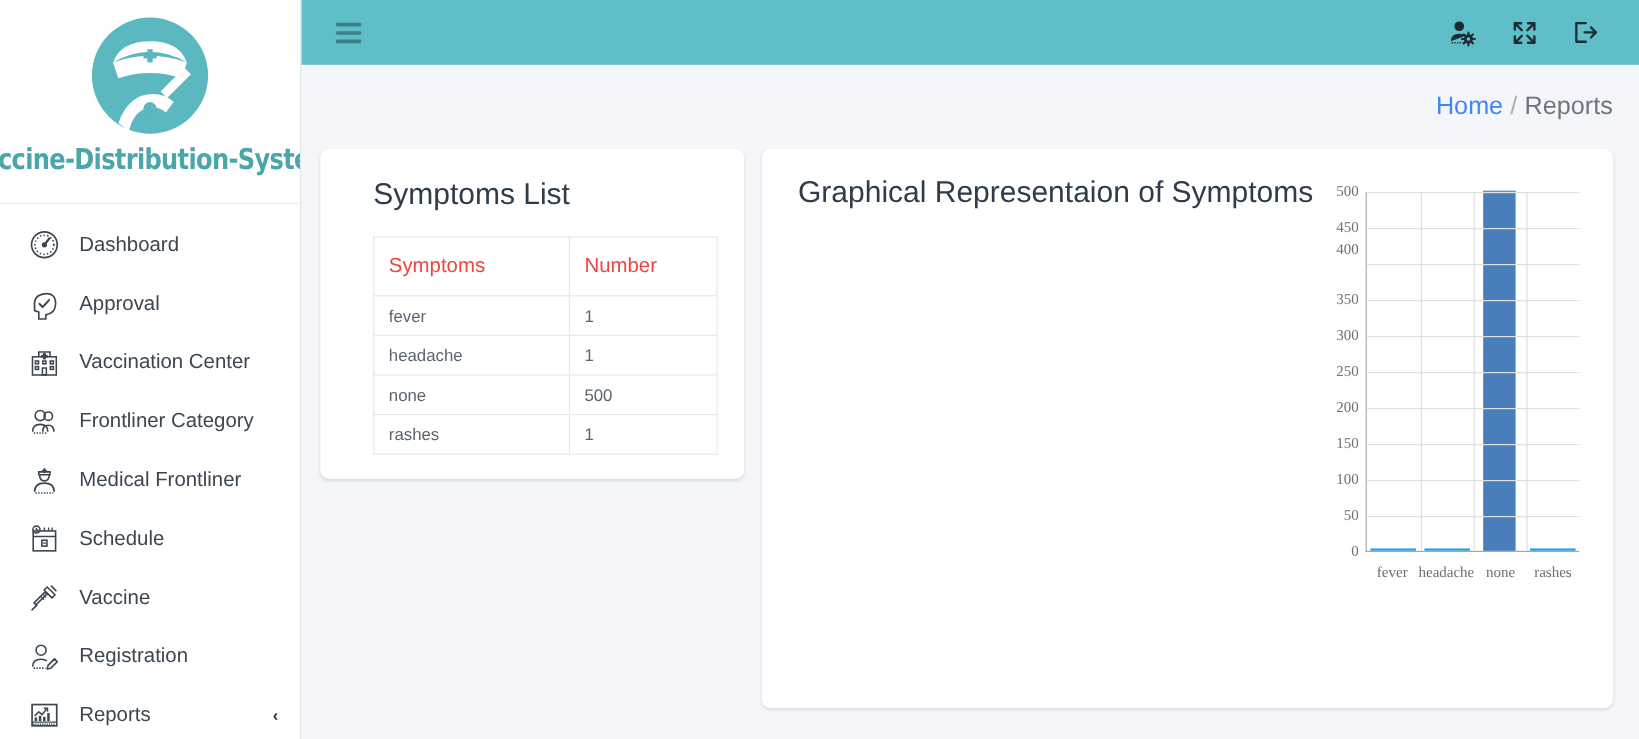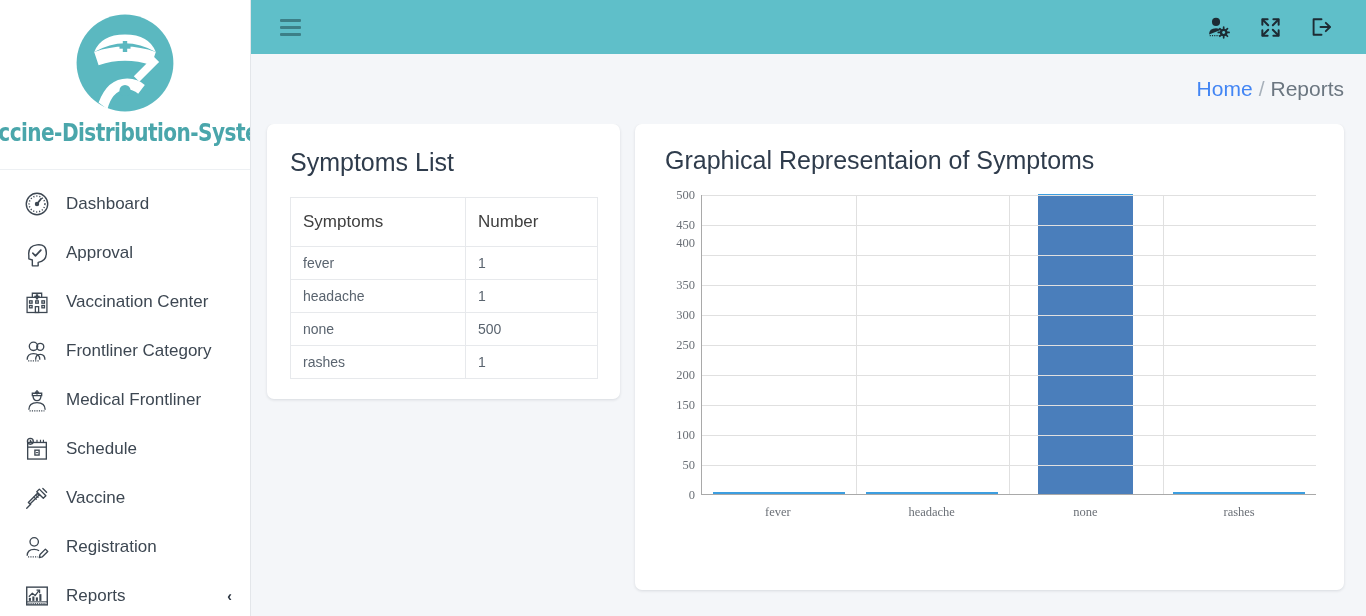--- a/index.html
+++ b/index.html
@@ -130,47 +130,47 @@
     overflow: hidden;
   }
   .card {
     background: #ffffff;
     border-radius: 7px;
     box-shadow: 0 1px 3px rgba(30,40,55,0.13);
   }
   .card-symptoms {
     width: 353px;
     flex: 0 0 353px;
-    padding: 24px 22px 20px 23px;
+    padding: 24px 22px 20px 44px;
   }
   .card-chart {
     flex: 1 1 auto;
     height: 466px;
     padding: 22px 22px 12px 22px;
-    display: flex; flex-direction: column;
+    display: flex; 
   }
   .card-title {
     font-size: 25px;
     color: #2f3c4c;
     font-weight: 400;
     margin-bottom: 20px;
     white-space: nowrap;
   }
   .card-chart .card-title { margin-bottom: 6px; margin-left: 8px; }
 
   table.symptoms {
     width: 100%;
     border-collapse: collapse;
     table-layout: fixed;
   }
   table.symptoms th {
     text-align: left;
     font-weight: 400;
     font-size: 17px;
-    color: #404040;
+    color: #ef4444;
     padding: 14px 12px;
     border: 1px solid #e7e9ec;
   }
   table.symptoms td {
     text-align: left;
     font-size: 14px;
     color: #5a646f;
     padding: 8px 12px;
     border: 1px solid #e7e9ec;
   }

